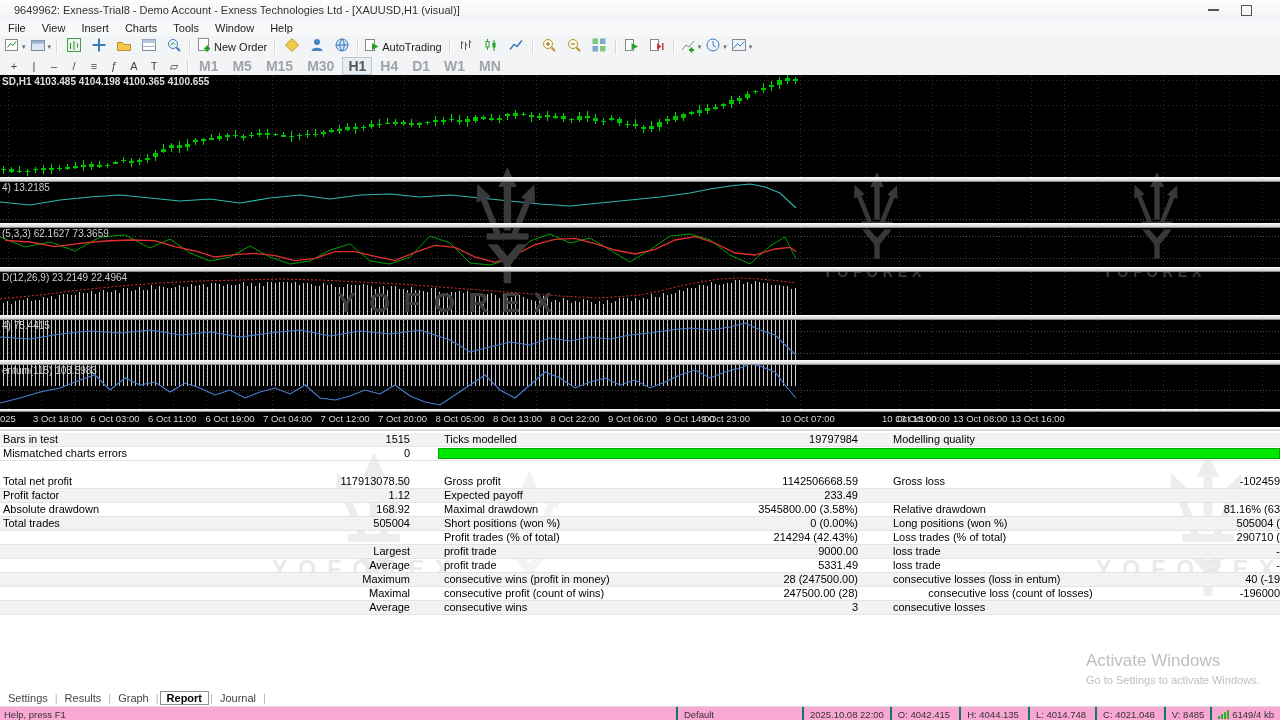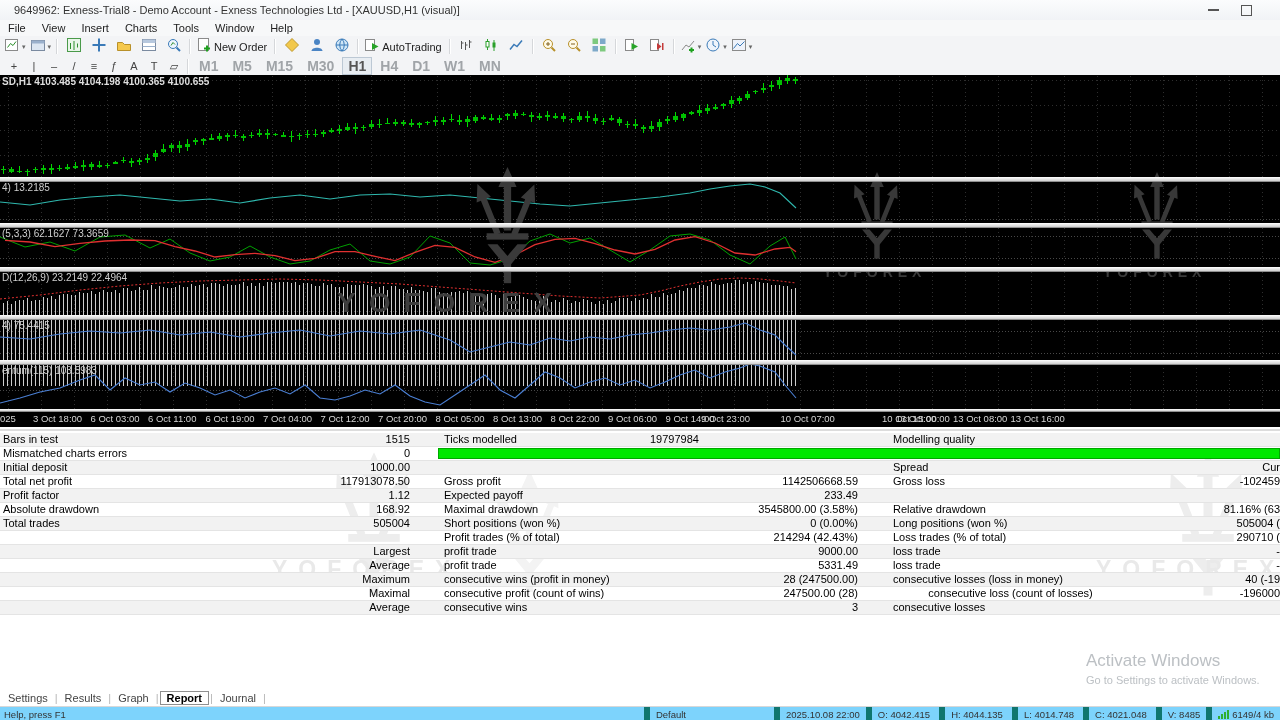--- a/index.html
+++ b/index.html
@@ -37,22 +37,22 @@
   .rrow.alt{background:#f2f2f2;}
   .rc{position:absolute;top:0;line-height:13px;white-space:nowrap;overflow:hidden;}
   .greenbar{position:absolute;left:438px;top:1px;width:842px;height:11px;background:#00e800;border:1px solid #00a800;box-sizing:border-box;}
   #activate{position:absolute;left:1086px;top:651px;color:#bcc0c4;}
   #activate .l1{font-size:17px;}
   #activate .l2{font-size:11px;margin-top:3px;}
   #tabsbar{position:absolute;left:0;top:690px;width:1280px;height:16px;background:#fff;display:flex;align-items:center;font-size:11px;color:#444;padding-left:2px;border-bottom:1px solid #e8e8e8;}
   .tab{padding:0 6px;}
   .tab.active{font-weight:bold;border:1px solid #8f8f8f;background:#fff;color:#000;}
   .tdiv{color:#b5b5b5;padding:0 1px;}
-  #statusbar{position:absolute;left:0;top:706px;width:1280px;height:14px;background:#7dd3fc;border-top:1px solid #d8d8d8;display:flex;align-items:center;font-size:9.5px;color:#333;}
-  .seg{border-left:6px solid #0f766e;padding:0 6px;white-space:nowrap;display:flex;align-items:center;gap:3px;height:100%;}
+  #statusbar{position:absolute;left:0;top:706px;width:1280px;height:14px;background:#f9a8d4;border-top:1px solid #d8d8d8;display:flex;align-items:center;font-size:9.5px;color:#333;}
+  .seg{border-left:2px solid #0f766e;padding:0 6px;white-space:nowrap;display:flex;align-items:center;gap:3px;height:100%;}
   #st-help{flex:1;padding-left:4px;border-left:none;}
   #st-default{width:112px;}
   .connbars{display:flex;align-items:flex-end;gap:1px;height:9px;}
   .connbars i{display:block;width:2px;background:#2fae2f;}
 </style>
 </head>
 <body>
 
 <svg width="0" height="0" style="position:absolute">
   <defs>
@@ -798,33 +798,27 @@
       </svg>
       <div class="wmtext" style="left: 272px; top: 123px; font-size: 23px; letter-spacing: 11px; color: rgb(233, 233, 233);">YOFOREX</div>
       <div class="wmtext" style="left: 1096px; top: 123px; font-size: 23px; letter-spacing: 11px; color: rgb(233, 233, 233);">YOFOREX</div>
     </div>
 
   <div id="report">
       <div class="rrow alt" style="top: 0px;">
         <span class="rc" style="left: 3px; width: 235px; text-align: left;">Bars in test</span>
         <span class="rc" style="left: 240px; width: 170px; text-align: right;">1515</span>
         <span class="rc" style="left: 444px; width: 202px; text-align: left;">Ticks modelled</span>
-        <span class="rc" style="left: 650px; width: 208px; text-align: left;">19797984</span>
+        <span class="rc" style="left: 650px; width: 208px; text-align: right;">19797984</span>
         <span class="rc" style="left: 893px; width: 235px; text-align: left;">Modelling quality</span>
       </div>
       <div class="rrow" style="top: 14px;">
         <span class="rc" style="left: 3px; width: 235px; text-align: left;">Mismatched charts errors</span>
         <span class="rc" style="left: 240px; width: 170px; text-align: right;">0</span>
         <div class="greenbar"></div>
-      </div>
-      <div class="rrow alt" style="top: 28px;">
-        <span class="rc" style="left: 3px; width: 235px; text-align: left;">Initial deposit</span>
-        <span class="rc" style="left: 240px; width: 170px; text-align: right;">1000.00</span>
-        <span class="rc" style="left: 893px; width: 235px; text-align: left;">Spread</span>
-        <span class="rc" style="left: 1130px; width: 150px; text-align: right;">Cur</span>
       </div>
       <div class="rrow" style="top: 42px;">
         <span class="rc" style="left: 3px; width: 235px; text-align: left;">Total net profit</span>
         <span class="rc" style="left: 240px; width: 170px; text-align: right;">117913078.50</span>
         <span class="rc" style="left: 444px; width: 202px; text-align: left;">Gross profit</span>
         <span class="rc" style="left: 650px; width: 208px; text-align: right;">1142506668.59</span>
         <span class="rc" style="left: 893px; width: 235px; text-align: left;">Gross loss</span>
         <span class="rc" style="left: 1130px; width: 150px; text-align: right;">-102459</span>
       </div>
       <div class="rrow alt" style="top: 56px;">
@@ -866,21 +860,21 @@
         <span class="rc" style="left: 240px; width: 170px; text-align: right;">Average</span>
         <span class="rc" style="left: 444px; width: 202px; text-align: left;">profit trade</span>
         <span class="rc" style="left: 650px; width: 208px; text-align: right;">5331.49</span>
         <span class="rc" style="left: 893px; width: 235px; text-align: left;">loss trade</span>
         <span class="rc" style="left: 1130px; width: 150px; text-align: right;">-</span>
       </div>
       <div class="rrow alt" style="top: 140px;">
         <span class="rc" style="left: 240px; width: 170px; text-align: right;">Maximum</span>
         <span class="rc" style="left: 444px; width: 202px; text-align: left;">consecutive wins (profit in money)</span>
         <span class="rc" style="left: 650px; width: 208px; text-align: right;">28 (247500.00)</span>
-        <span class="rc" style="left: 893px; width: 235px; text-align: left;">consecutive losses (loss in money)</span>
+        <span class="rc" style="left: 893px; width: 235px; text-align: left;">consecutive losses (loss in entum)</span>
         <span class="rc" style="left: 1130px; width: 150px; text-align: right;">40 (-19</span>
       </div>
       <div class="rrow" style="top: 154px;">
         <span class="rc" style="left: 240px; width: 170px; text-align: right;">Maximal</span>
         <span class="rc" style="left: 444px; width: 202px; text-align: left;">consecutive profit (count of wins)</span>
         <span class="rc" style="left: 650px; width: 208px; text-align: right;">247500.00 (28)</span>
         <span class="rc" style="left: 893px; width: 235px; text-align: center;">consecutive loss (count of losses)</span>
         <span class="rc" style="left: 1130px; width: 150px; text-align: right;">-196000</span>
       </div>
       <div class="rrow alt" style="top: 168px;">

